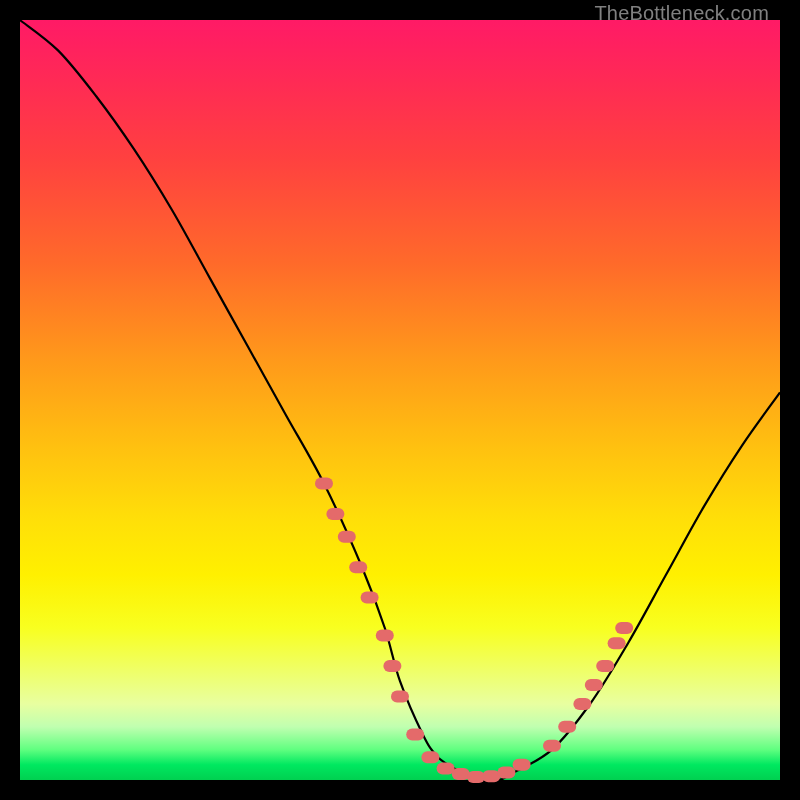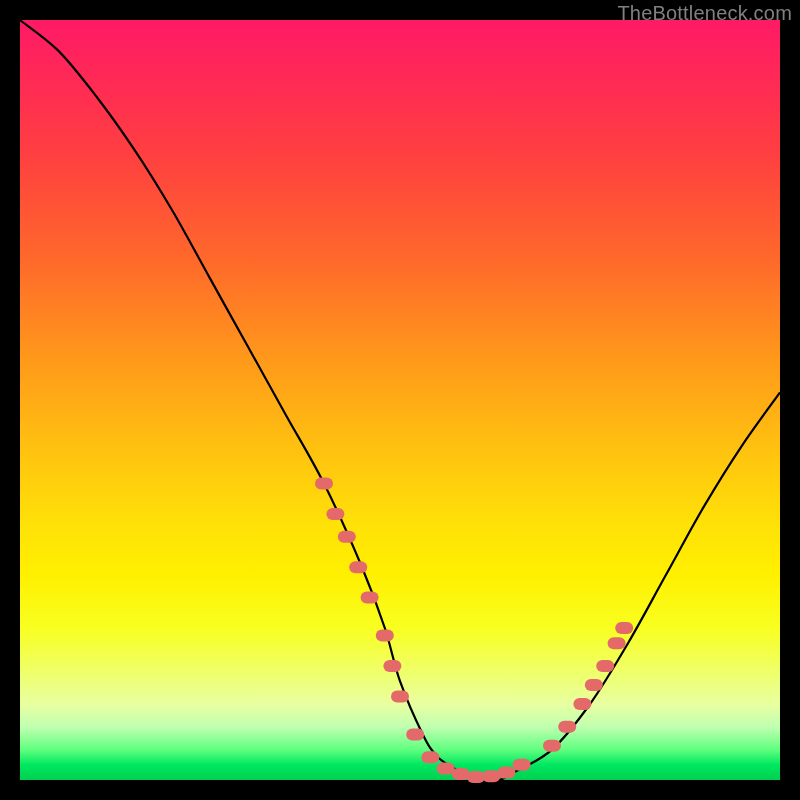--- a/index.html
+++ b/index.html
@@ -41,21 +41,21 @@
       #e8ffa0 90%,
       #c0ffb0 93%,
       #60ff80 96%,
       #00e860 98%,
       #00d050 100%
     );
   }
   .watermark {
     position: absolute;
     top: 2px;
-    right: 8px;
+    right: 31px;
     color: #808080;
     font-size: 20px;
     font-weight: 500;
     letter-spacing: 0.2px;
     user-select: none;
   }
   svg.curve {
     position: absolute;
     top: 0;
     left: 0;

